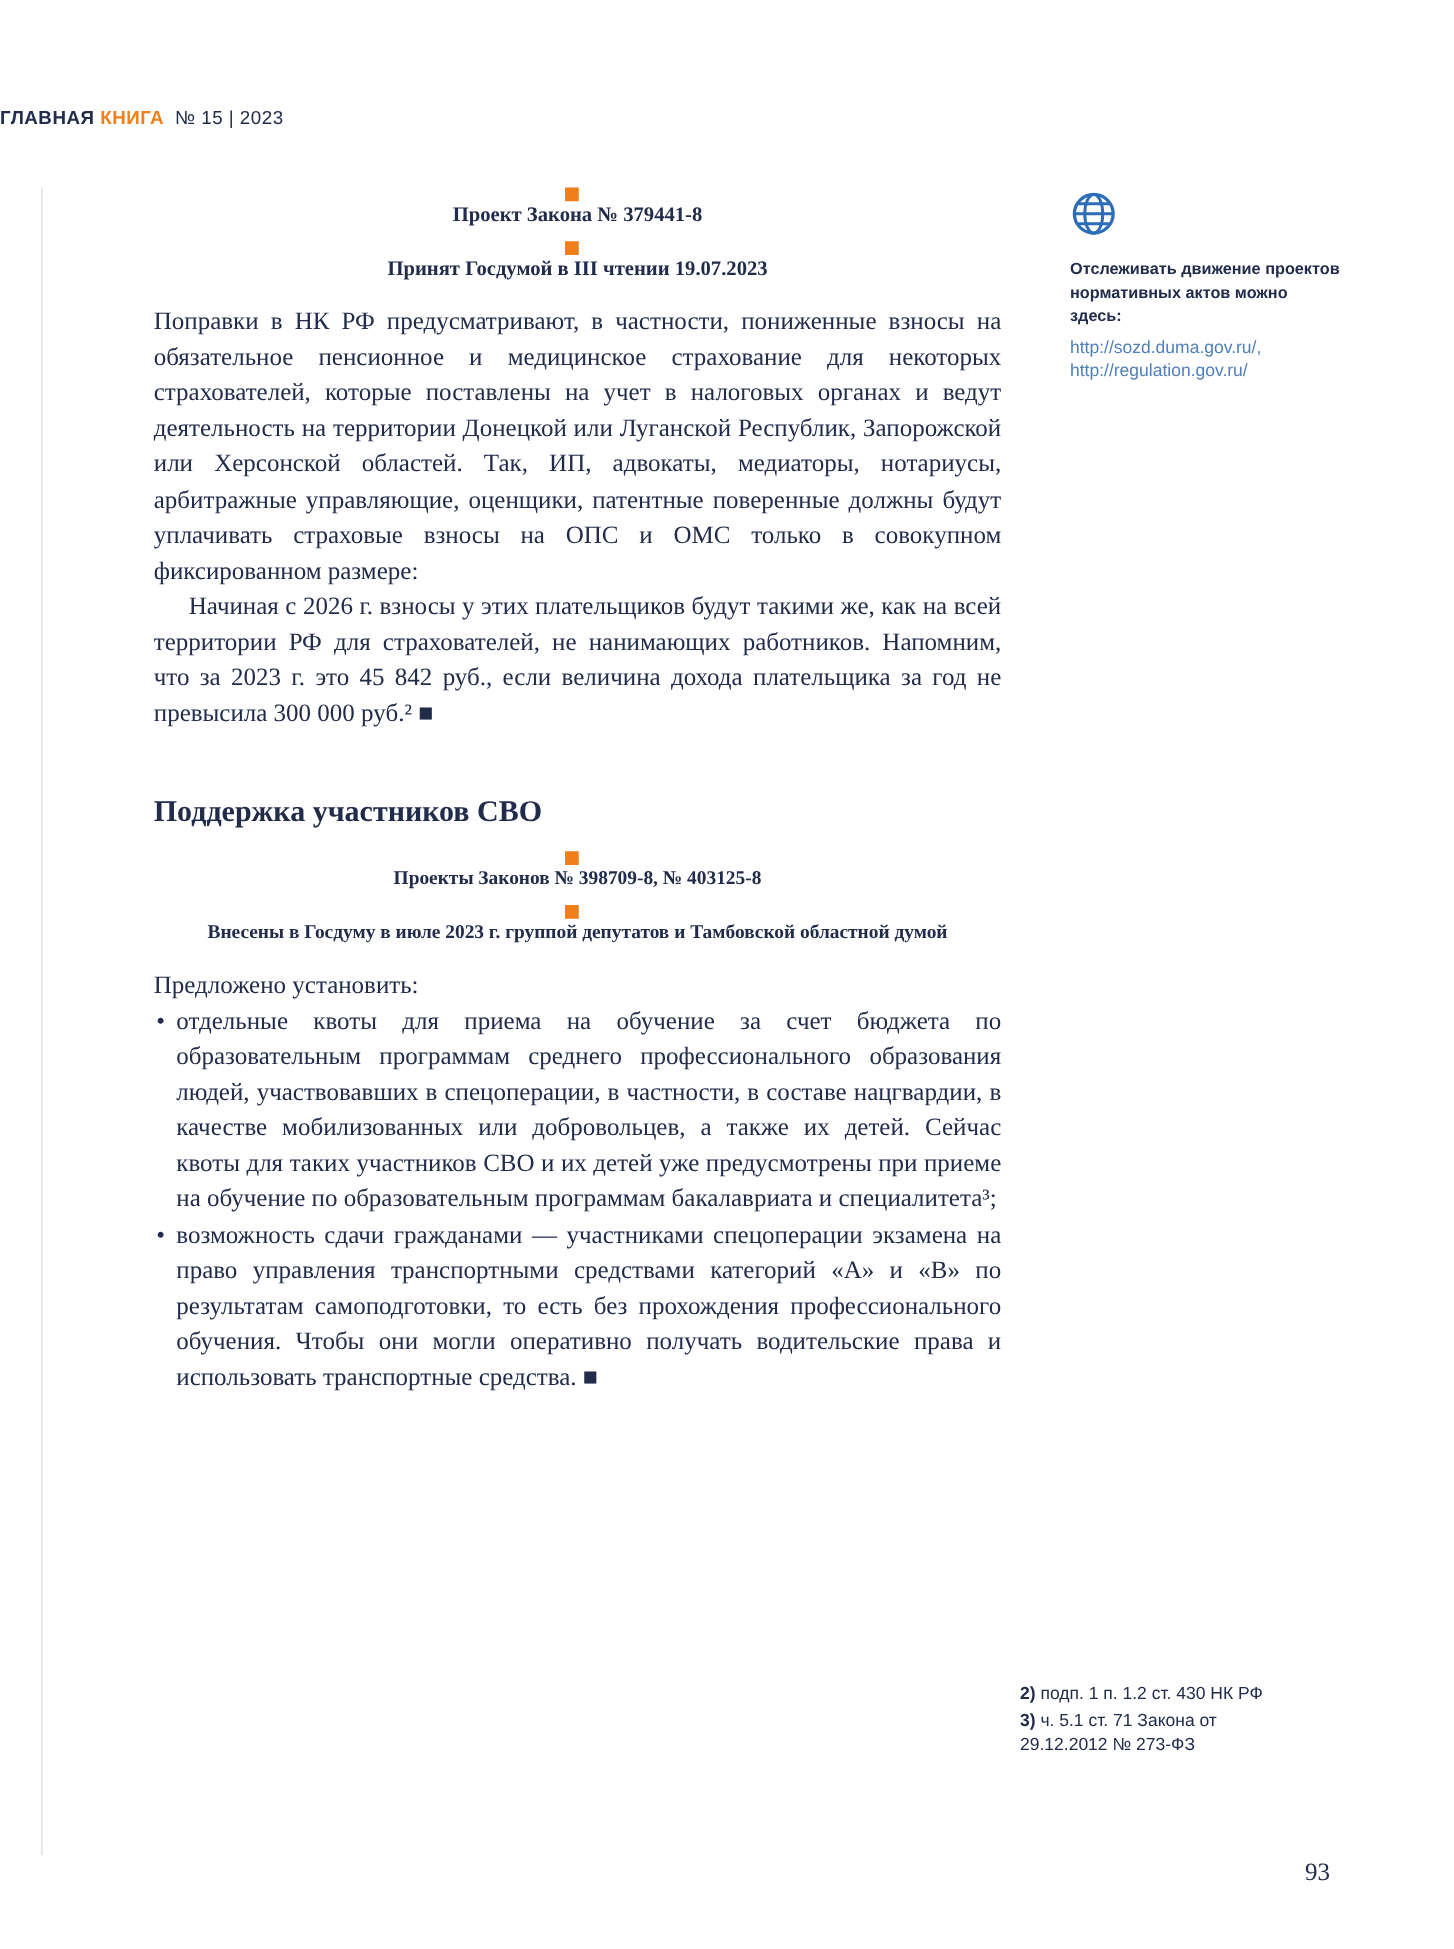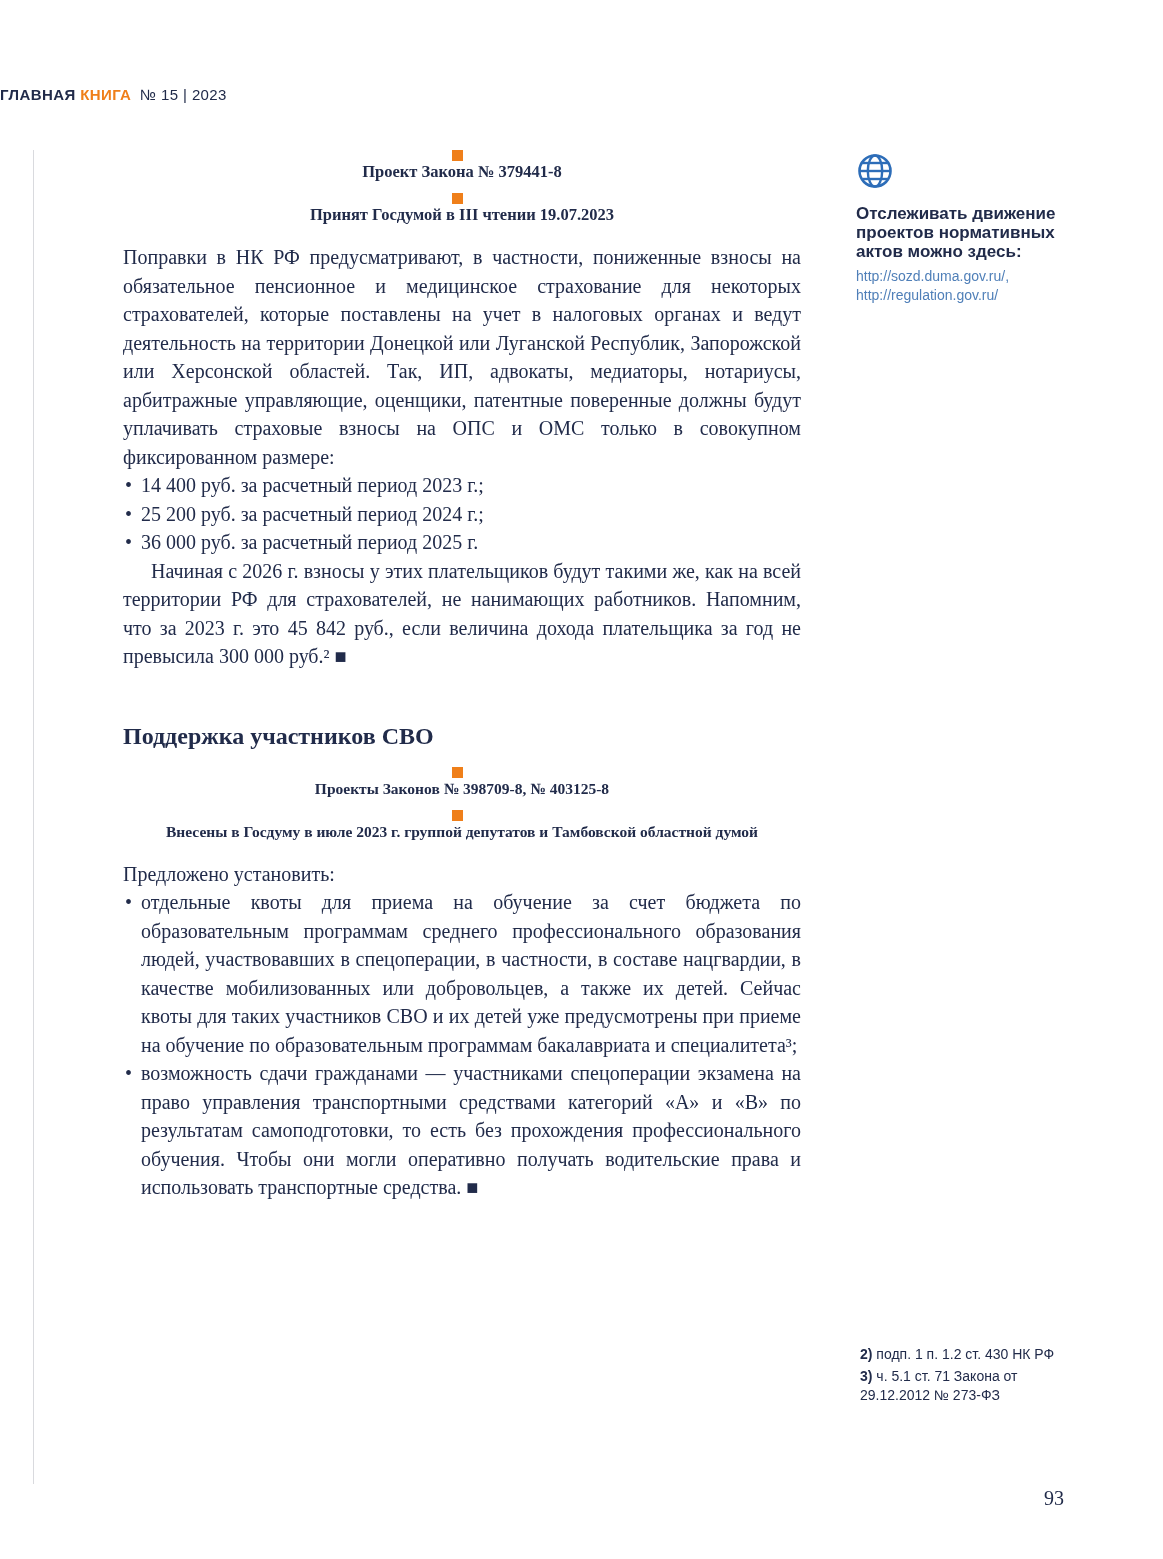--- a/index.html
+++ b/index.html
@@ -125,37 +125,37 @@
   .sidebar {
     position: absolute;
     left: 856px;
     top: 152px;
     width: 218px;
     font-family: "Liberation Sans", sans-serif;
   }
   .sidebar .globe { margin-bottom: 10px; }
   .sidebar-note {
     font-weight: bold;
-    font-size: 17px;
+    font-size: 13px;
     line-height: 19px;
     color: #212b4a;
     margin: 0 0 6px 0;
   }
   .sidebar-links a {
     display: block;
     color: #4f7fb8;
     font-size: 14px;
     line-height: 19px;
     text-decoration: none;
   }
 
   
   .footnotes {
     position: absolute;
-    left: 860px;
+    left: 816px;
     top: 1345px;
     width: 215px;
     font-family: "Liberation Sans", sans-serif;
     font-size: 14px;
     line-height: 19px;
     color: #212b4a;
   }
   .footnote { margin-bottom: 3px; }
   .footnote .fn-num { font-weight: bold; }
 
@@ -185,34 +185,20 @@
     <span class="square"></span>
     <span class="meta-text">Проект Закона № 379441-8</span>
   </div>
   <div class="meta-line">
     <span class="square"></span>
     <span class="meta-text">Принят Госдумой в III чтении 19.07.2023</span>
   </div>
 
   <p class="body-text mt-para">Поправки в НК РФ предусматривают, в частности, пониженные взносы на обязательное пенсионное и медицинское страхование для некоторых страхователей, которые поставлены на учет в налоговых органах и ведут деятельность на территории Донецкой или Луганской Республик, Запорожской или Херсонской областей. Так, ИП, адвокаты, медиаторы, нотариусы, арбитражные управляющие, оценщики, патентные поверенные должны будут уплачивать страховые взносы на ОПС и ОМС только в совокупном фиксированном размере:</p>
 
-  <ul class="dot-list">
-    <li>
-      <span class="dot"></span>
-      <span>14 400 руб. за расчетный период 2023 г.;</span>
-    </li>
-    <li>
-      <span class="dot"></span>
-      <span>25 200 руб. за расчетный период 2024 г.;</span>
-    </li>
-    <li>
-      <span class="dot"></span>
-      <span>36 000 руб. за расчетный период 2025 г.</span>
-    </li>
-  </ul>
 
   <p class="body-text indent-first">Начиная с 2026 г. взносы у этих плательщиков будут такими же, как на всей территории РФ для страхователей, не нанимающих работников. Напомним, что за 2023 г. это 45 842 руб., если величина дохода плательщика за год не превысила 300 000 руб.² ■</p>
 
 
   <h3 class="article2-title">Поддержка участников СВО</h3>
 
   <div class="meta-line">
     <span class="square"></span>
     <span class="meta-text small">Проекты Законов № 398709-8, № 403125-8</span>
   </div>

